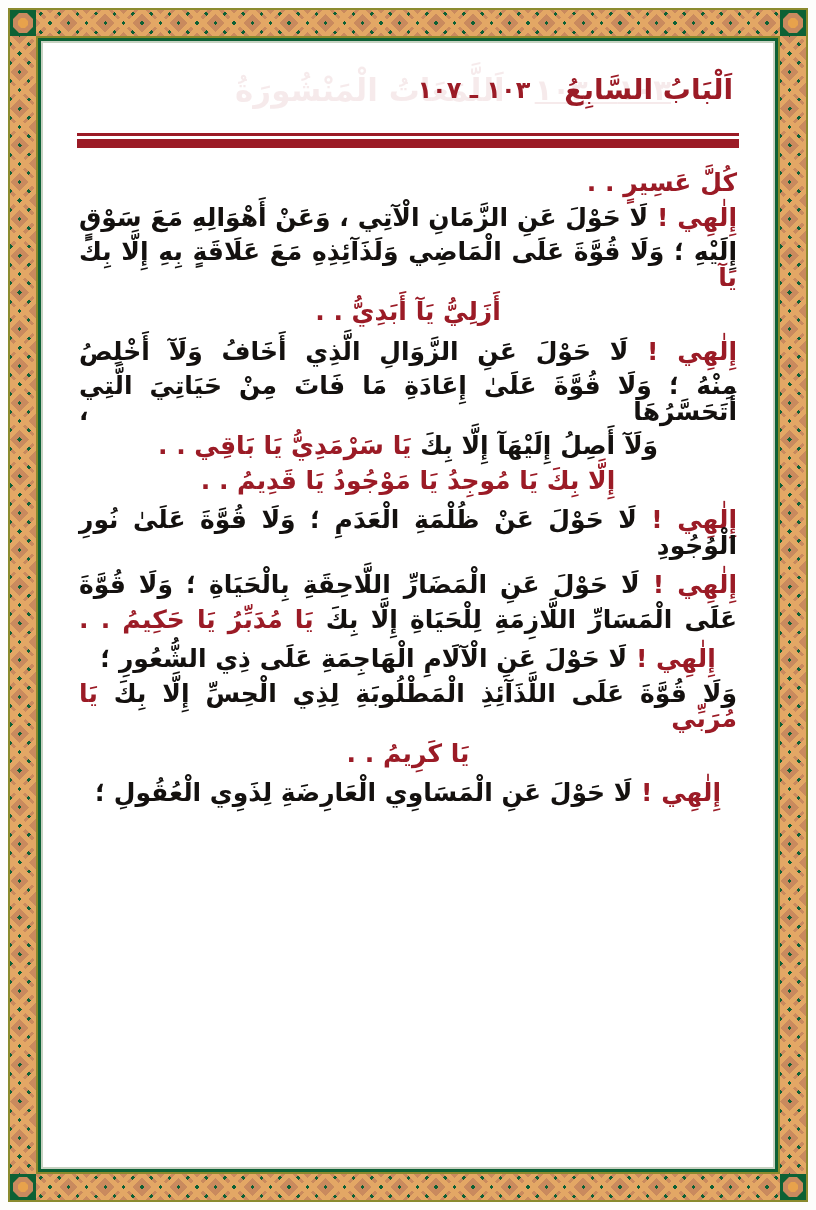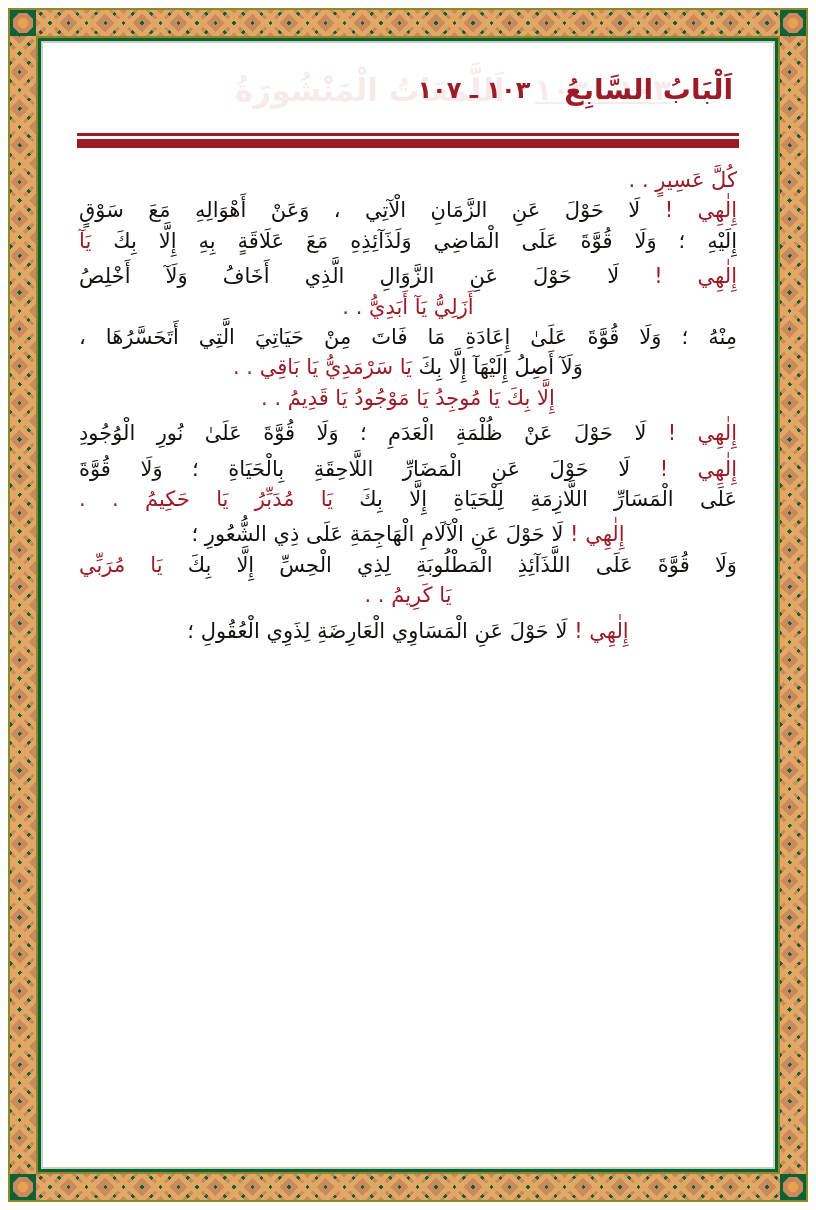--- a/index.html
+++ b/index.html
@@ -224,25 +224,25 @@
   }
 
   
   .body-text {
     margin-top: 22px;
     padding: 0 6px;
     direction: rtl;
     text-align: right;
   }
   .tline {
-    font-size: 21px;
+    font-size: 25px;
     line-height: 1.02;
     color: #14110f;
     white-space: nowrap;
-    font-weight: 400;
+    font-weight: 700;
     margin-bottom: 9px;
   }
   .tline.center { text-align: center; }
   .tline.justify { text-align: justify; text-align-last: justify; white-space: normal; }
   .tline .red { color: #9b1b26; }
   .tline.all-red { color: #9b1b26; }
   .tline.gap-before { margin-top: 14px; }
 
   .seg { display: inline; }
 </style>
@@ -283,22 +283,22 @@
     <div class="rule-wrap">
       <div class="rule-thin"></div>
       <div class="rule-gap"></div>
       <div class="rule-thick"></div>
     </div>
 
     <div class="body-text" id="body-text">
         <div class="tline all-red"><span class="seg red">كُلَّ عَسِيرٍ . .</span></div>
         <div class="tline justify"><span class="seg red">إِلٰهِي ! </span><span class="seg">لَا حَوْلَ عَنِ الزَّمَانِ الْآتِي ، وَعَنْ أَهْوَالِهِ مَعَ سَوْقٍ</span></div>
         <div class="tline justify"><span class="seg">إِلَيْهِ ؛ وَلَا قُوَّةَ عَلَى الْمَاضِي وَلَذَآئِذِهِ مَعَ عَلَاقَةٍ بِهِ إِلَّا بِكَ </span><span class="seg red">يَآ</span></div>
+        <div class="tline center all-red"><span class="seg red">أَزَلِيُّ يَآ أَبَدِيُّ . .</span></div>
         <div class="tline justify gap-before"><span class="seg red">إِلٰهِي ! </span><span class="seg">لَا حَوْلَ عَنِ الزَّوَالِ الَّذِي أَخَافُ وَلَآ أَخْلِصُ</span></div>
-        <div class="tline center all-red"><span class="seg red">أَزَلِيُّ يَآ أَبَدِيُّ . .</span></div>
         <div class="tline justify"><span class="seg">مِنْهُ ؛ وَلَا قُوَّةَ عَلَىٰ إِعَادَةِ مَا فَاتَ مِنْ حَيَاتِيَ الَّتِي أَتَحَسَّرُهَا ،</span></div>
         <div class="tline center"><span class="seg">وَلَآ أَصِلُ إِلَيْهَآ إِلَّا بِكَ </span><span class="seg red">يَا سَرْمَدِيُّ يَا بَاقِي . .</span></div>
         <div class="tline center all-red"><span class="seg red">إِلَّا بِكَ يَا مُوجِدُ يَا مَوْجُودُ يَا قَدِيمُ . .</span></div>
         <div class="tline justify gap-before"><span class="seg red">إِلٰهِي ! </span><span class="seg">لَا حَوْلَ عَنْ ظُلْمَةِ الْعَدَمِ ؛ وَلَا قُوَّةَ عَلَىٰ نُورِ الْوُجُودِ</span></div>
         <div class="tline justify gap-before"><span class="seg red">إِلٰهِي ! </span><span class="seg">لَا حَوْلَ عَنِ الْمَضَارِّ اللَّاحِقَةِ بِالْحَيَاةِ ؛ وَلَا قُوَّةَ</span></div>
         <div class="tline justify"><span class="seg">عَلَى الْمَسَارِّ اللَّازِمَةِ لِلْحَيَاةِ إِلَّا بِكَ </span><span class="seg red">يَا مُدَبِّرُ يَا حَكِيمُ . .</span></div>
         <div class="tline center gap-before"><span class="seg red">إِلٰهِي ! </span><span class="seg">لَا حَوْلَ عَنِ الْآلَامِ الْهَاجِمَةِ عَلَى ذِي الشُّعُورِ ؛</span></div>
         <div class="tline justify"><span class="seg">وَلَا قُوَّةَ عَلَى اللَّذَآئِذِ الْمَطْلُوبَةِ لِذِي الْحِسِّ إِلَّا بِكَ </span><span class="seg red">يَا مُرَبِّي</span></div>
         <div class="tline center all-red"><span class="seg red">يَا كَرِيمُ . .</span></div>
         <div class="tline center gap-before"><span class="seg red">إِلٰهِي ! </span><span class="seg">لَا حَوْلَ عَنِ الْمَسَاوِي الْعَارِضَةِ لِذَوِي الْعُقُولِ ؛</span></div>

